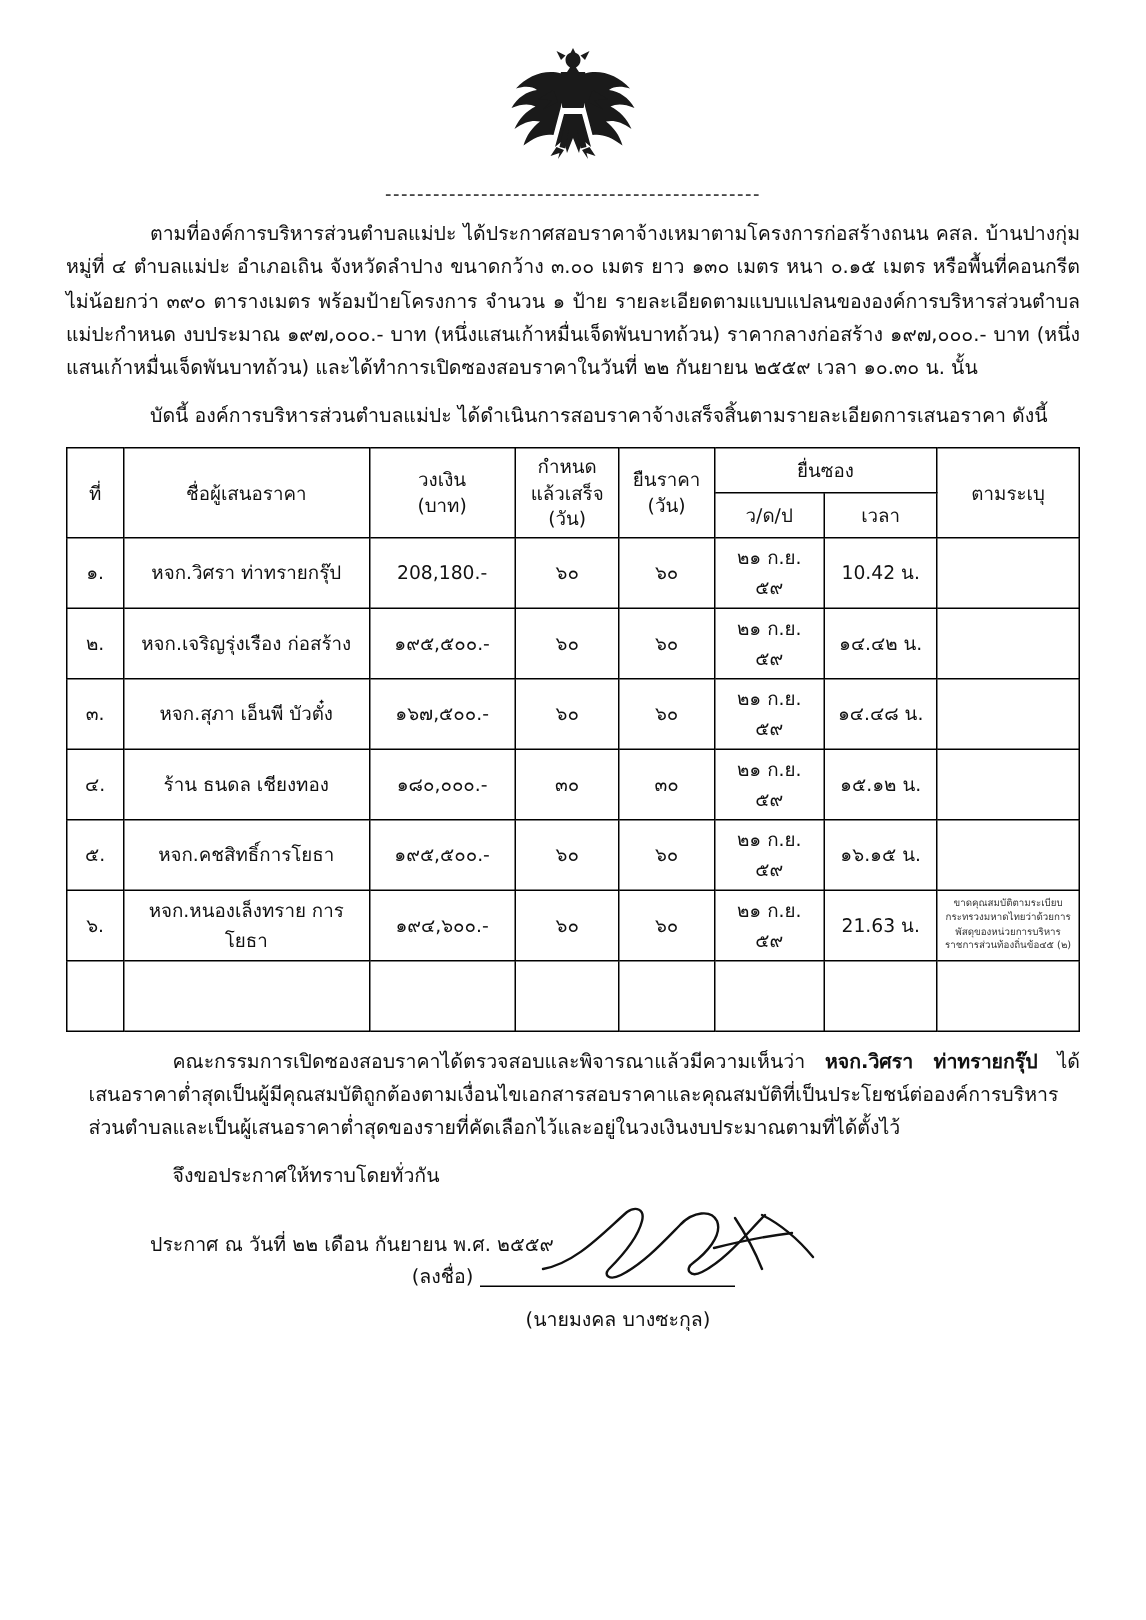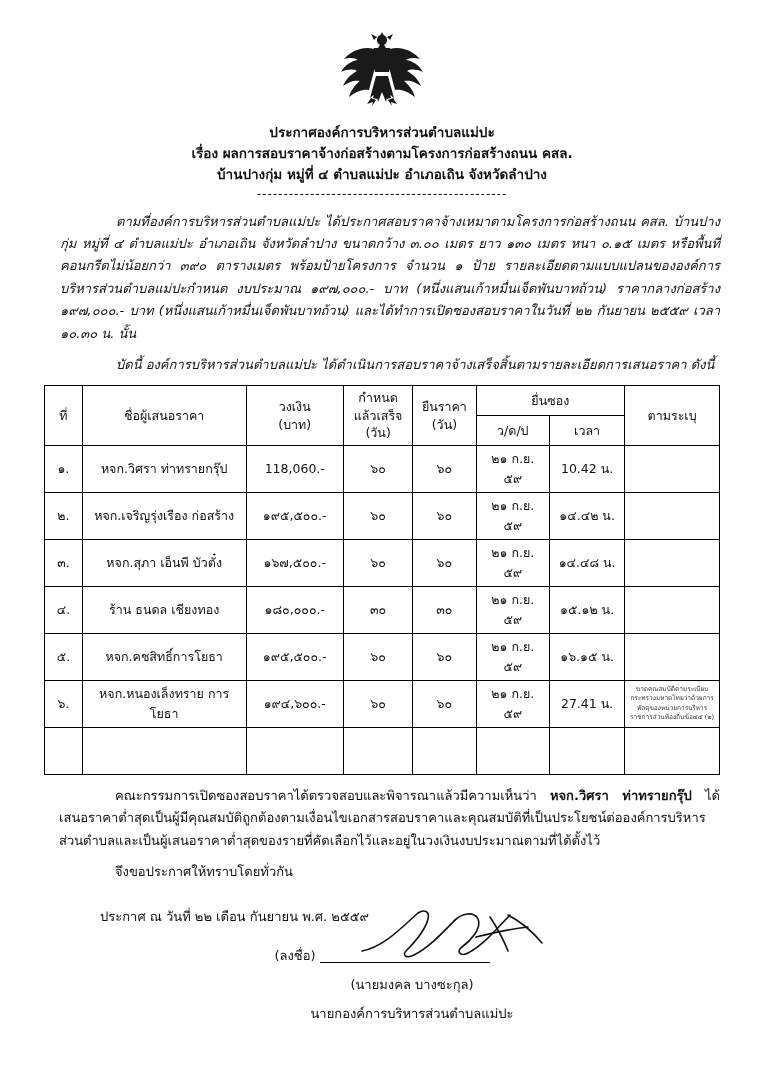--- a/index.html
+++ b/index.html
@@ -52,21 +52,21 @@
     margin-bottom: 10px;
   }
 
   
   .body-text {
     font-size: 13px;
     line-height: 1.72;
     text-align: justify;
     text-justify: inter-word;
   }
-  .body-text p { margin: 0 0 9px 16px; font-style: italic; }
+  .body-text p { margin: 0 0 9px 0; }
   .indent { text-indent: 56px; }
 
   
   table.bid {
     width: 100%;
     border-collapse: collapse;
     margin-top: 6px;
     margin-bottom: 10px;
     font-size: 12.5px;
   }
@@ -116,21 +116,20 @@
   .bold { font-weight: bold; }
 
   .announce-line {
     font-size: 13px;
     margin-top: 23px;
     text-indent: 56px;
   }
 
   
   .sig-block {
-    margin-top: 18px;
     font-size: 13px;
     position: relative;
     height: 120px;
   }
   .sig-row {
     display: flex;
     justify-content: center;
     align-items: flex-end;
     gap: 4px;
     position: relative;
@@ -180,25 +179,20 @@
           <path d="M35 66 l-4 6 6-2 -1 4 4-6z"></path>
           <path d="M57 66 l4 6 -6-2 1 4 -4-6z"></path>
 
           <path d="M33 28 l-10 6 9 1 -6 6 10-5z"></path>
           <path d="M59 28 l10 6 -9 1 6 6 -10-5z"></path>
         </g>
       </svg>
     </div>
   </div>
 
-  <div class="heading">
-    <div>ประกาศองค์การบริหารส่วนตำบลแม่ปะ</div>
-    <div>เรื่อง ผลการสอบราคาจ้างก่อสร้างตามโครงการก่อสร้างถนน คสล.</div>
-    <div>บ้านปางกุ่ม  หมู่ที่ ๔  ตำบลแม่ปะ  อำเภอเถิน  จังหวัดลำปาง</div>
-  </div>
   <div class="rule">-----------------------------------------------</div>
 
   <div class="body-text">
     <p class="indent">ตามที่องค์การบริหารส่วนตำบลแม่ปะ  ได้ประกาศสอบราคาจ้างเหมาตามโครงการก่อสร้างถนน คสล. บ้านปางกุ่ม หมู่ที่ ๔ ตำบลแม่ปะ  อำเภอเถิน จังหวัดลำปาง ขนาดกว้าง ๓.๐๐ เมตร ยาว ๑๓๐ เมตร หนา ๐.๑๕ เมตร  หรือพื้นที่คอนกรีตไม่น้อยกว่า ๓๙๐ ตารางเมตร พร้อมป้ายโครงการ จำนวน ๑ ป้าย รายละเอียดตามแบบแปลนขององค์การบริหารส่วนตำบลแม่ปะกำหนด  งบประมาณ ๑๙๗,๐๐๐.- บาท (หนึ่งแสนเก้าหมื่นเจ็ดพันบาทถ้วน) ราคากลางก่อสร้าง ๑๙๗,๐๐๐.- บาท (หนึ่งแสนเก้าหมื่นเจ็ดพันบาทถ้วน) และได้ทำการเปิดซองสอบราคาในวันที่ ๒๒ กันยายน ๒๕๕๙  เวลา ๑๐.๓๐ น. นั้น</p>
     <p class="indent">บัดนี้ องค์การบริหารส่วนตำบลแม่ปะ ได้ดำเนินการสอบราคาจ้างเสร็จสิ้นตามรายละเอียดการเสนอราคา ดังนี้</p>
   </div>
 
   <table class="bid">
     <thead>
       <tr>
@@ -222,21 +216,21 @@
       </tr>
       <tr>
         <th class="col-date">ว/ด/ป</th>
         <th class="col-time">เวลา</th>
       </tr>
     </thead>
     <tbody>
       <tr>
         <td>๑.</td>
         <td class="name-cell">หจก.วิศรา ท่าทรายกรุ๊ป</td>
-        <td class="amount-cell">118,060.-</td>
+        <td class="amount-cell">208,180.-</td>
         <td>๖๐</td>
         <td>๖๐</td>
         <td>๒๑ ก.ย. ๕๙</td>
         <td>10.42 น.</td>
         <td class="remark-cell"></td>
       </tr>
       <tr>
         <td>๒.</td>
         <td class="name-cell">หจก.เจริญรุ่งเรือง ก่อสร้าง</td>
         <td class="amount-cell">๑๙๕,๕๐๐.-</td>
@@ -276,21 +270,21 @@
         <td>๑๖.๑๕ น.</td>
         <td class="remark-cell"></td>
       </tr>
       <tr>
         <td>๖.</td>
         <td class="name-cell">หจก.หนองเล็งทราย การโยธา</td>
         <td class="amount-cell">๑๙๔,๖๐๐.-</td>
         <td>๖๐</td>
         <td>๖๐</td>
         <td>๒๑ ก.ย. ๕๙</td>
-        <td>27.41 น.</td>
+        <td>21.63 น.</td>
         <td class="remark-cell">ขาดคุณสมบัติตามระเบียบกระทรวงมหาดไทยว่าด้วยการพัสดุของหน่วยการบริหารราชการส่วนท้องถิ่นข้อ๔๕ (๒)</td>
       </tr>
       <tr class="spacer-row">
         <td></td>
         <td></td>
         <td></td>
         <td></td>
         <td></td>
         <td></td>
         <td></td>
@@ -314,16 +308,15 @@
           <path d="M4 44 C26 40 44 20 60 6 C66 2 72 4 70 12 C67 24 56 36 48 44 C44 48 48 52 56 48 C72 40 86 24 98 12"></path>
           <path d="M96 14 C104 6 116 4 120 12 C124 22 112 34 104 40 C98 44 102 50 110 46 C126 38 140 20 152 8"></path>
           <path d="M132 10 C140 22 146 34 150 44"></path>
           <path d="M118 30 C134 26 152 22 170 20"></path>
           <path d="M150 8 C162 14 174 24 184 36"></path>
         </g>
       </svg>
       <span style="display:inline-block;width:170px;border-bottom:1px solid #000;margin-bottom:3px;"></span>
     </div>
     <div class="sig-name">(นายมงคล  บางซะกุล)</div>
-    <div class="sig-title">นายกองค์การบริหารส่วนตำบลแม่ปะ</div>
   </div>
 
 </div>
 
 </body></html>

